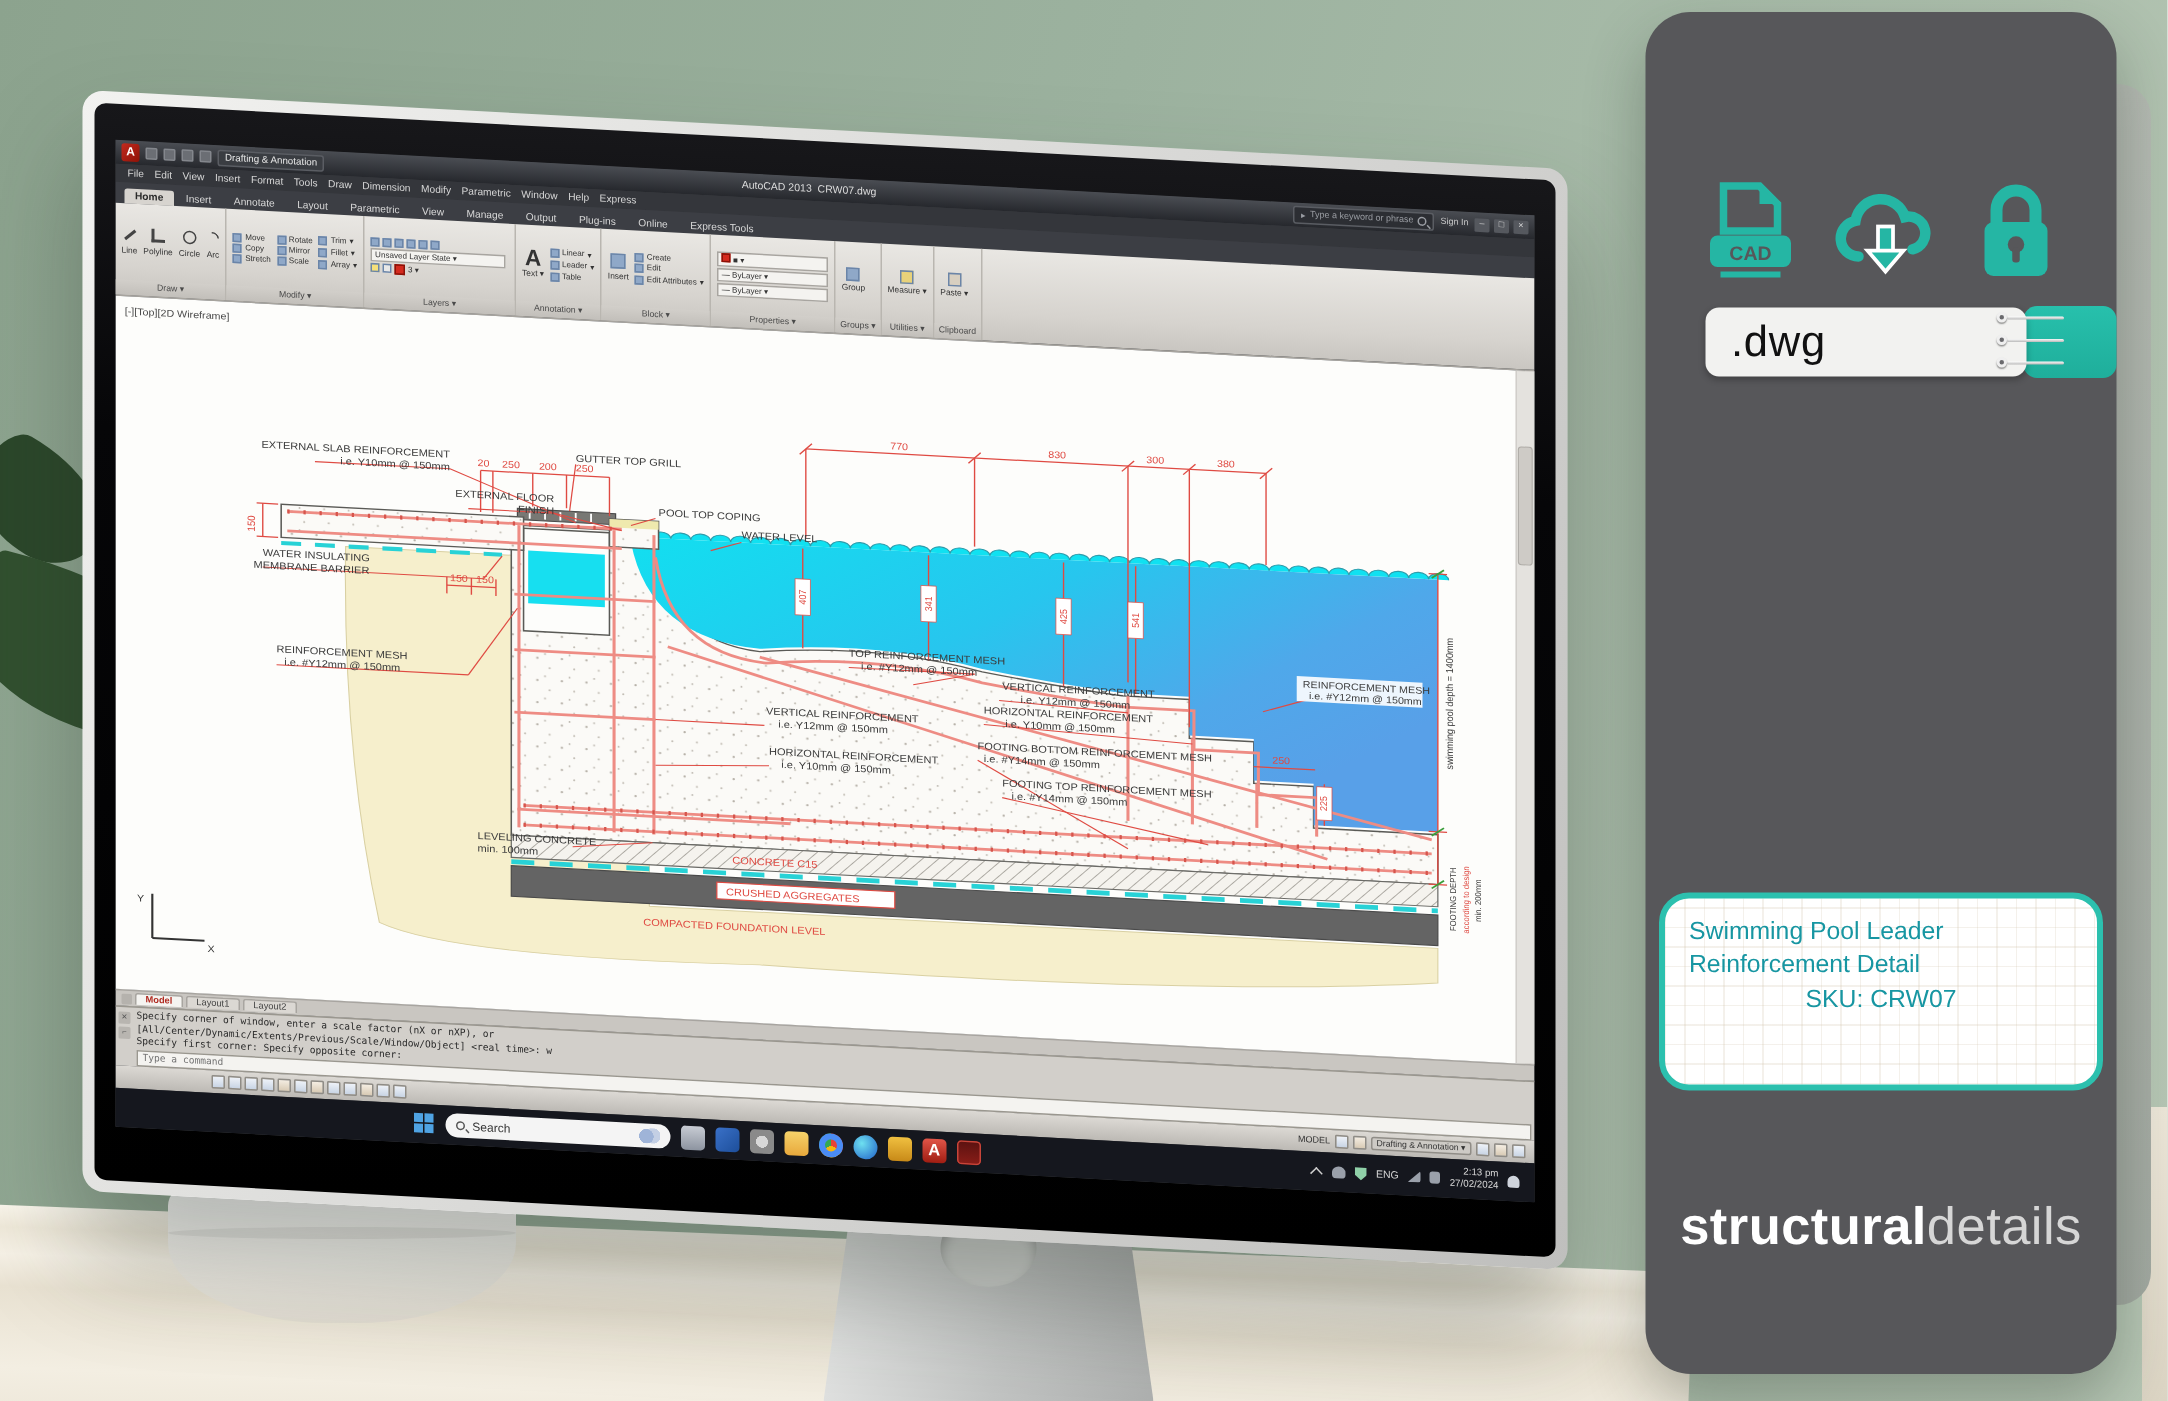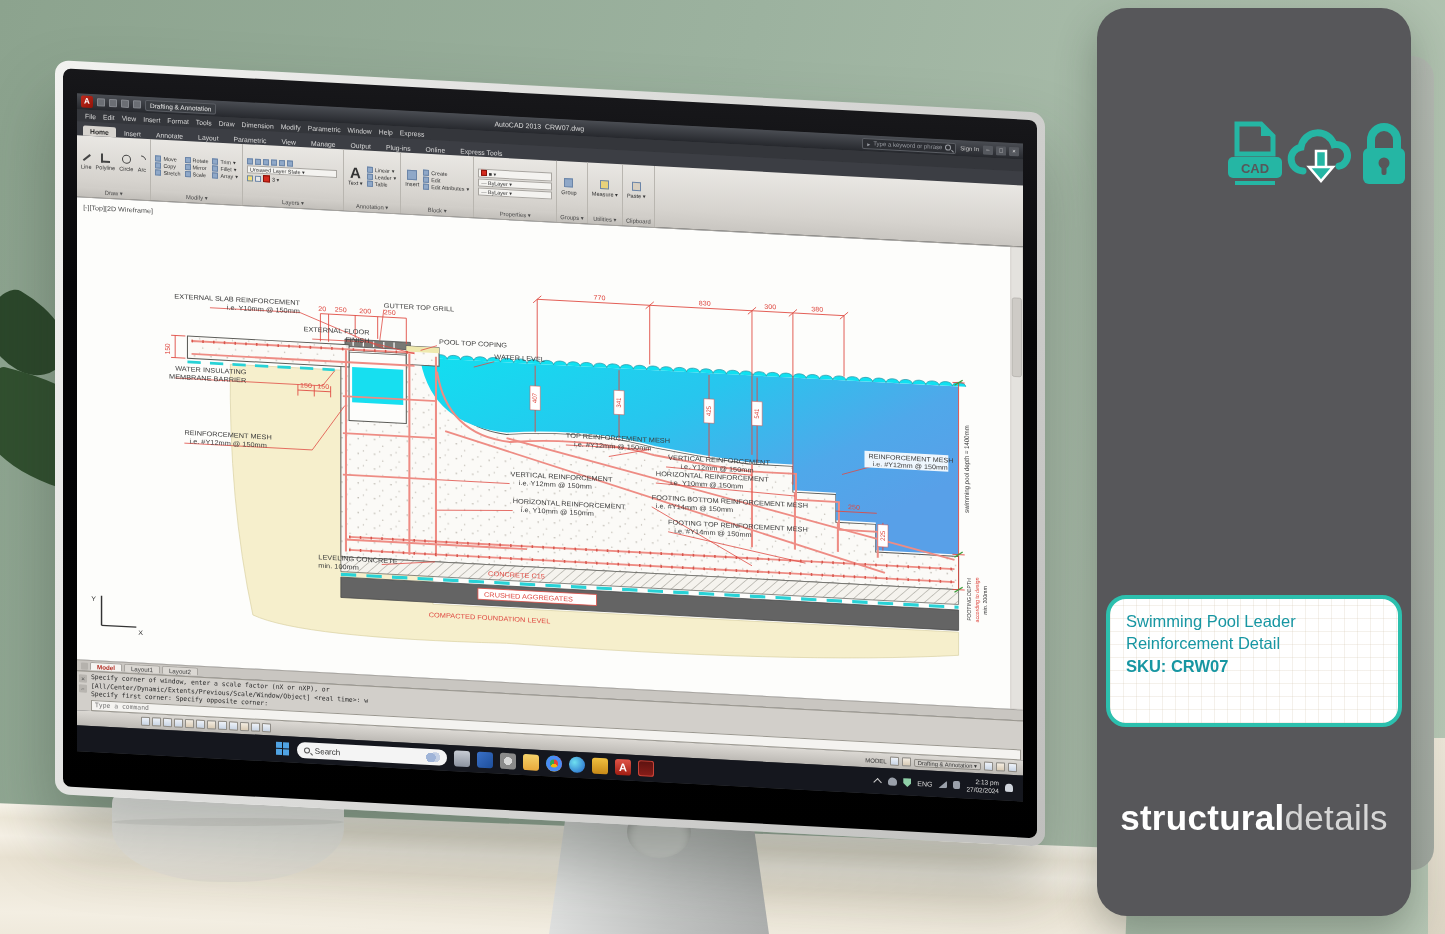--- a/index.html
+++ b/index.html
@@ -128,43 +128,43 @@
   .traysq { width:9px; height:8px; background:#9aa0aa; border-radius:2px; }
   .shield { width:8px; height:9px; background:#8fd0a8; clip-path:polygon(0 0,100% 0,100% 60%,50% 100%,0 60%); }
   .clock { text-align:right; font-size:6.5px; line-height:1.2; }
   .bell { width:8px; height:8px; background:#cfd4dc; border-radius:50% 50% 20% 20%; }
 
   
   .panel-back { position:absolute; left:1378px; top:56px; width:56px; height:814px; border-radius:22px;
     background:linear-gradient(#b4bab2,#a2a9a1); z-index:5; }
   .panel { position:absolute; left:1097px; top:8px; width:314px; height:908px; border-radius:30px;
     background:#57575a; z-index:6; box-shadow:0 18px 40px rgba(30,40,30,.30); }
-  .icons-row { position:absolute; left:0; top:112px; width:100%; display:flex; justify-content:flex-end;
-    align-items:center; }
+  .icons-row { position:absolute; left:0; top:112px; width:100%; display:flex; justify-content:center;
+    align-items:center; gap:24px; }
 
   .fmt-row { position:absolute; left:0; width:100%; height:48px; }
   .fmt-tab { position:absolute; left:252px; top:0; width:62px; height:48px; border-radius:9px;
     background:linear-gradient(#27c0ac,#1fae9b); }
   .fmt-pill { position:absolute; left:40px; top:1px; width:214px; height:46px; border-radius:9px;
     background:#f2f2f0; display:flex; align-items:center; padding-left:17px;
     font-size:29px; color:#111; letter-spacing:.5px; box-shadow:0 2px 4px rgba(0,0,0,.25); }
   .rings { position:absolute; left:234px; top:5px; width:48px; height:38px; }
   .ring { position:absolute; left:0; width:100%; height:5px; }
   .ring .stem { position:absolute; left:7px; top:1.5px; width:38px; height:2.5px; background:linear-gradient(#fafafa,#b9b9b9); border-radius:2px; }
   .ring .eye { position:absolute; left:0; top:-1px; width:7px; height:7px; border:2px solid #efefef; border-radius:50%;
     background:#6a6a6d; box-shadow:0 1px 1px rgba(0,0,0,.4); }
 
   .prod-card { position:absolute; left:9px; top:587px; width:296px; height:132px; border-radius:20px;
     border:4px solid #2cc0ae; background:
       repeating-linear-gradient(0deg,rgba(205,190,165,.22) 0 1px,transparent 1px 13px),
       repeating-linear-gradient(90deg,rgba(205,190,165,.22) 0 1px,transparent 1px 13px),#fff;
     padding:10px 16px 8px; color:#1796a2; }
   .pc-cat { font-size:25px; letter-spacing:.2px; }
   .pc-line { font-size:16.5px; margin-top:3px; }
-  .pc-sku { font-size:16.5px; text-align:left; margin-top:4px;font-weight:bold; }
+  .pc-sku { font-size:16.5px; text-align:center; margin-top:4px; }
 
   .brand { position:absolute; left:0; top:790px; width:100%; text-align:center; font-size:35px; letter-spacing:.3px; }
   .brand b { color:#ffffff; font-weight:bold; }
   .brand span { color:#d6d6d6; }
 
   svg text { font-family:"Liberation Sans", sans-serif; }
 </style>
 </head>
 <body>
 
@@ -693,20 +693,38 @@
       <path d="M24,42 h24 l-12,14 z" fill="#25b6a4" stroke="#ffffff" stroke-width="2.5"></path>
     </svg>
     <svg width="54" height="70" viewBox="0 0 54 70">
       <path d="M14,30 v-10 a13,13 0 0 1 26,0 v10" fill="none" stroke="#25b6a4" stroke-width="8"></path>
       <rect x="6" y="28" width="42" height="36" rx="6" fill="#25b6a4"></rect>
       <circle cx="27" cy="43" r="5.5" fill="#57575a"></circle>
       <rect x="24.5" y="45" width="5" height="10" rx="2" fill="#57575a"></rect>
     </svg>
   </div>
 
+  <div class="fmt-row" style="top:196px">
+    <div class="fmt-tab"></div>
+    <div class="fmt-pill">.dwg</div>
+    <div class="rings">
+      <div class="ring" style="top:0">
+          <span class="stem"></span>
+          <span class="eye"></span>
+        </div>
+      <div class="ring" style="top:15px">
+          <span class="stem"></span>
+          <span class="eye"></span>
+        </div>
+      <div class="ring" style="top:30px">
+          <span class="stem"></span>
+          <span class="eye"></span>
+        </div>
+    </div>
+  </div>
 
   <div class="prod-card">
     <div class="pc-line">Swimming Pool Leader</div>
     <div class="pc-line">Reinforcement Detail</div>
     <div class="pc-sku">SKU: CRW07</div>
   </div>
 
   <div class="brand">
     <b>structural</b><span>details</span>
   </div>

